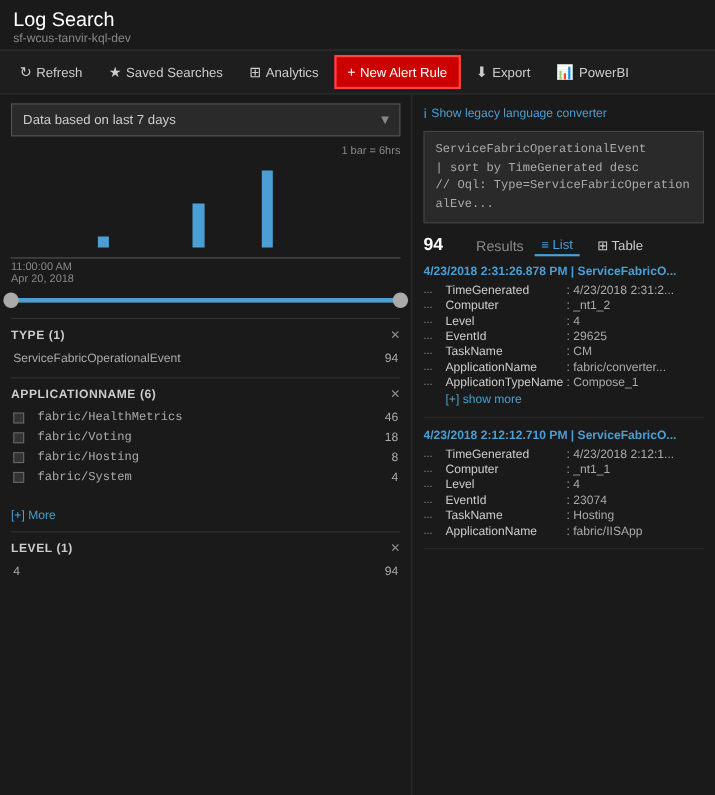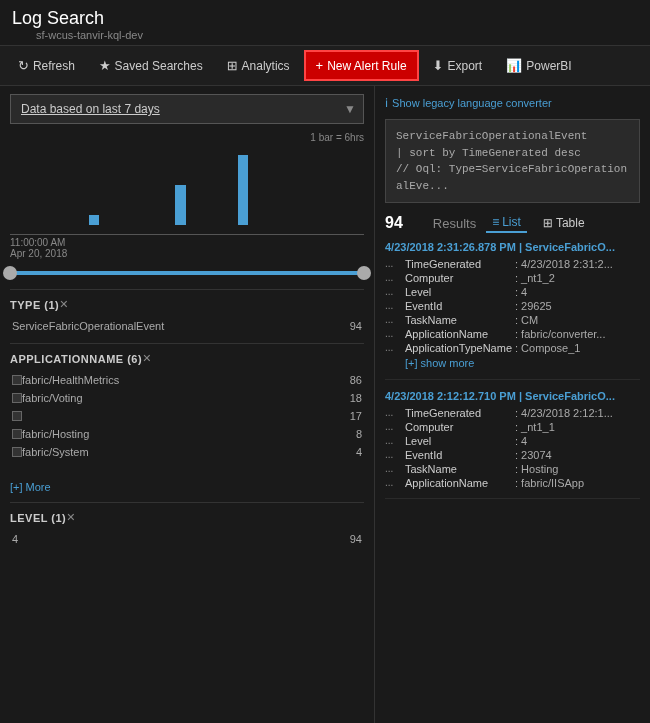--- a/index.html
+++ b/index.html
@@ -19,21 +19,20 @@
       padding: 8px 12px 4px 12px;
     }
     .app-title {
       color: #fff;
       font-size: 18px;
       font-weight: 300;
     }
     .app-subtitle {
       color: #888;
       font-size: 11px;
-      margin-left: 24px;
     }
 
     
     .toolbar {
       background: #1e1e1e;
       display: flex;
       align-items: center;
       padding: 4px 8px;
       gap: 4px;
       border-top: 1px solid #333;
@@ -80,21 +79,20 @@
     }
     .date-select {
       width: 100%;
       background: #2a2a2a;
       border: 1px solid #555;
       color: #ccc;
       padding: 7px 10px;
       font-size: 12px;
       appearance: none;
       cursor: pointer;
-      text-decoration: underline;
     }
     .date-select-wrap {
       position: relative;
     }
     .date-chevron {
       position: absolute;
       right: 8px;
       top: 50%;
       transform: translateY(-50%);
       color: #888;
@@ -170,20 +168,21 @@
       cursor: pointer;
     }
 
     
     .filter-section {
       margin: 8px 10px;
       border: none;
     }
     .filter-header {
       display: flex;
+      justify-content: space-between;
       align-items: center;
       margin-bottom: 4px;
       padding-bottom: 2px;
     }
     .filter-title {
       color: #ccc;
       font-size: 11px;
       font-weight: 600;
       letter-spacing: 0.5px;
     }
@@ -197,21 +196,22 @@
     }
     .filter-row {
       display: flex;
       justify-content: space-between;
       align-items: center;
       padding: 3px 2px;
     }
     .filter-row-left {
       display: flex;
       align-items: center;
-      gap: 0;
+      gap: 12px;
+      font-family: Liberation Mono, monospace;
     }
     .filter-checkbox {
       width: 10px;
       height: 10px;
       background: #333;
       border: 1px solid #666;
       display: inline-block;
     }
     .filter-name {
       color: #aaa;
@@ -467,35 +467,28 @@
       <div class="filter-header">
         <span class="filter-title">APPLICATIONNAME  (6)</span>
         <button class="filter-close">✕</button>
       </div>
       <div id="app-filter-rows">
           <div class="filter-row">
     <div class="filter-row-left">
       <span class="filter-checkbox"></span>
       <span class="filter-name">fabric/HealthMetrics</span>
     </div>
-    <span class="filter-count">86</span>
+    <span class="filter-count">46</span>
   </div>
           <div class="filter-row">
     <div class="filter-row-left">
       <span class="filter-checkbox"></span>
       <span class="filter-name">fabric/Voting</span>
     </div>
     <span class="filter-count">18</span>
-  </div>
-          <div class="filter-row">
-    <div class="filter-row-left">
-      <span class="filter-checkbox"></span>
-      <span class="filter-name"></span>
-    </div>
-    <span class="filter-count">17</span>
   </div>
           <div class="filter-row">
     <div class="filter-row-left">
       <span class="filter-checkbox"></span>
       <span class="filter-name">fabric/Hosting</span>
     </div>
     <span class="filter-count">8</span>
   </div>
           <div class="filter-row">
     <div class="filter-row-left">

